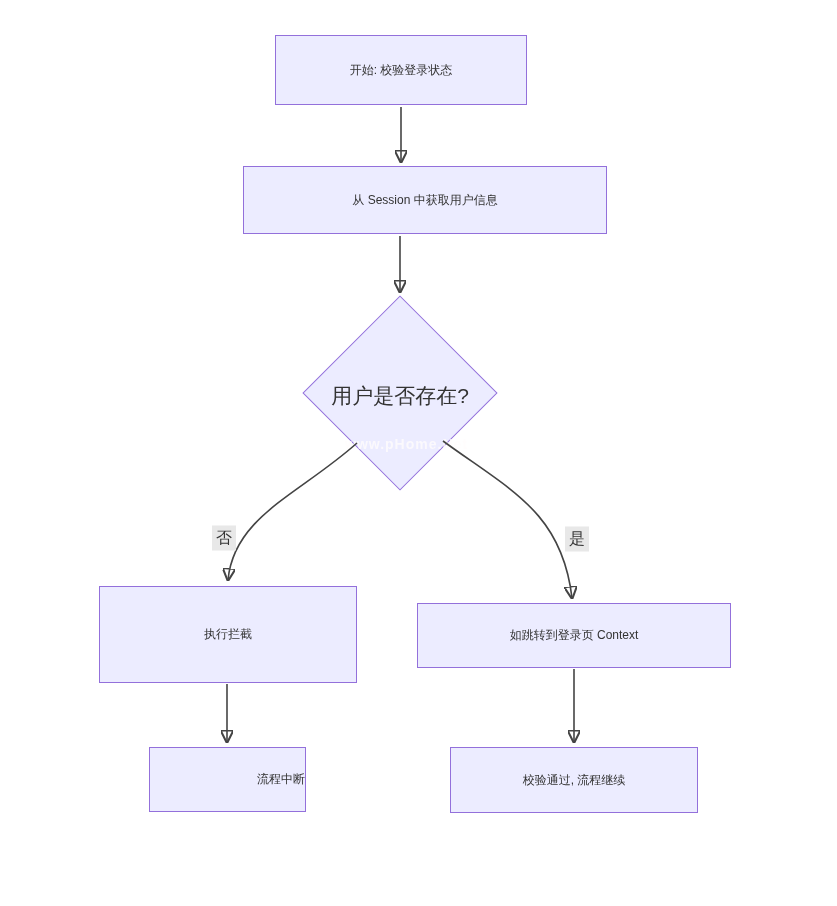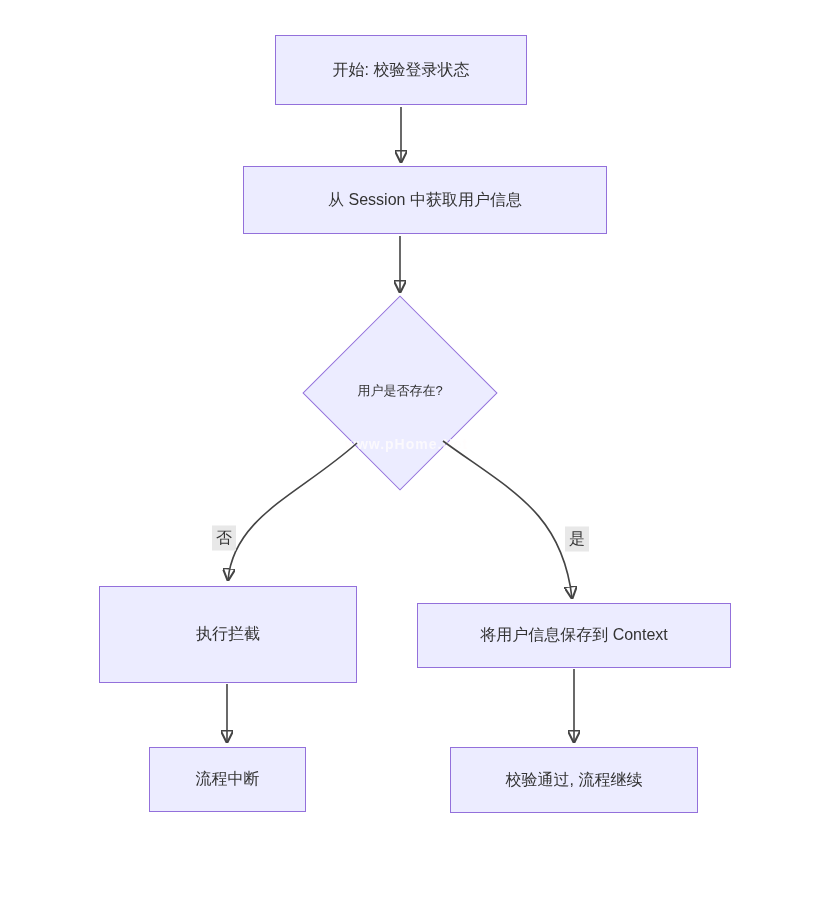--- a/index.html
+++ b/index.html
@@ -12,50 +12,50 @@
     width: 837px;
     height: 906px;
     background: #ffffff;
     overflow: hidden;
   }
   .node {
     position: absolute;
     background: #ECECFF;
     border: 1px solid #9370DB;
     color: #333333;
-    font-size: 16px;
+    font-size: 12px;
     display: flex;
     align-items: center;
     justify-content: center;
     text-align: center;
     z-index: 2;
     line-height: 1.55;
   }
   .node-start       { left: 275px; top: 35px;  width: 252px; height: 70px; }
   .node-get-session { left: 243px; top: 166px; width: 364px; height: 68px; }
   .node-intercept   { left: 99px;  top: 586px; width: 258px; height: 97px; align-items: center; }
   .node-save        { left: 417px; top: 603px; width: 314px; height: 65px; }
-  .node-interrupt   { left: 149px; top: 747px; width: 157px; height: 65px; }
+  .node-interrupt   { left: 149px; top: 747px; width: 157px; height: 65px; justify-content: flex-end; }
   .node-continue    { left: 450px; top: 747px; width: 248px; height: 66px; justify-content: center; }
   .diamond-shape {
     position: absolute;
     left: 331px; top: 324px;
     width: 138px; height: 138px;
     background: #ECECFF;
     border: 1px solid #9370DB;
     transform: rotate(45deg);
     z-index: 1;
   }
   .diamond-label {
     position: absolute;
     left: 310px; top: 382px;
     width: 180px;
     text-align: center;
     color: #333333;
-    font-size: 13px;
+    font-size: 21px;
     z-index: 2;
   }
   .edge-label {
     position: absolute;
     transform: translate(-50%, -50%);
     background: #e8e8e8;
     color: #333333;
     font-size: 16px;
     padding: 2px 4px;
     z-index: 4;
@@ -120,21 +120,21 @@
   <div class="edge-label edge-label-no">否</div>
   <div class="edge-label edge-label-yes">是</div>
 
   <div class="node node-intercept">
     <span>
       <span style="display:block">执行拦截</span>
     </span>
   </div>
 
   <div class="node node-save">
-    <span>将用户信息保存到 Context</span>
+    <span>如跳转到登录页 Context</span>
   </div>
 
   <div class="node node-interrupt">
     <span>流程中断</span>
   </div>
 
   <div class="node node-continue">
     <span>校验通过, 流程继续</span>
   </div>
 

